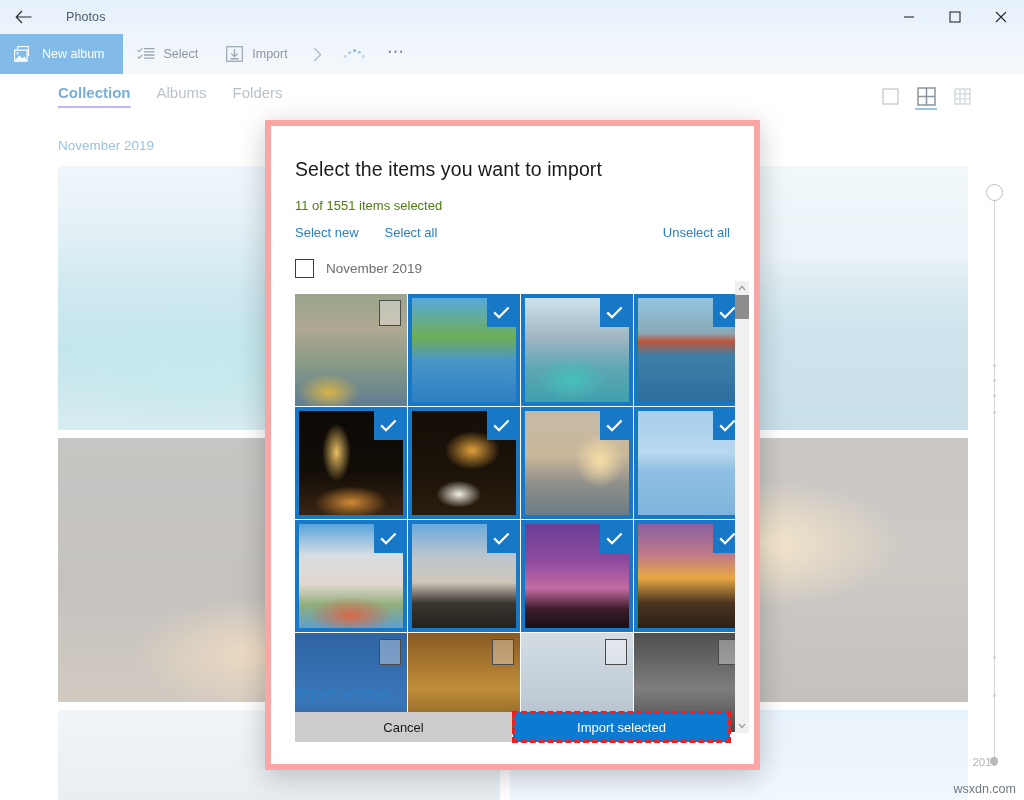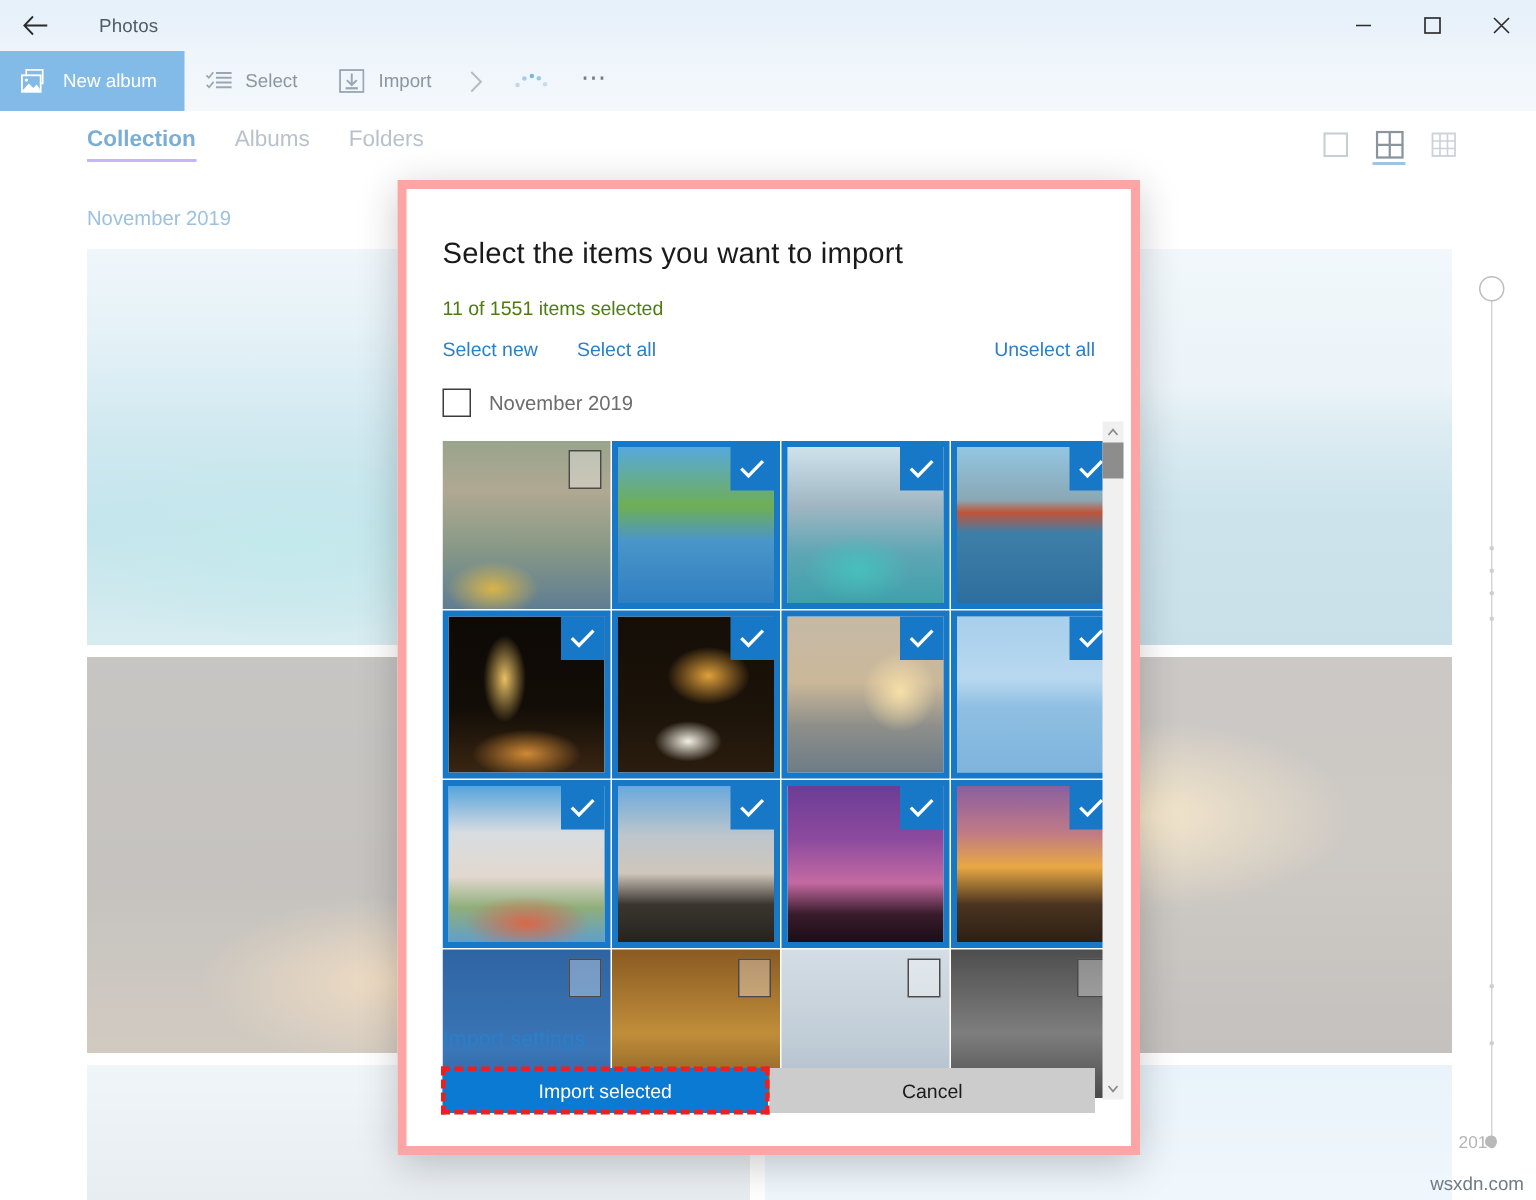--- a/index.html
+++ b/index.html
@@ -527,25 +527,25 @@
         <div class="arw dn">
           <svg width="8" height="6" viewBox="0 0 8 6">
               <path d="M1 1 L4 4.6 L7 1" stroke="#8a8a8a" stroke-width="1.1" fill="none"></path>
             </svg>
         </div>
       </div>
 
       <div class="dlg-footer">
         <div class="settings-link">Import settings</div>
         <div class="btnrow">
+          <div class="btn btn-cancel">
+            <span>Cancel</span>
+          </div>
           <div class="btn btn-import">
             <span>Import selected</span>
           </div>
-          <div class="btn btn-cancel">
-            <span>Cancel</span>
-          </div>
         </div>
       </div>
 
     </div>
   </div>
 
 </div>
 
 </body></html>

